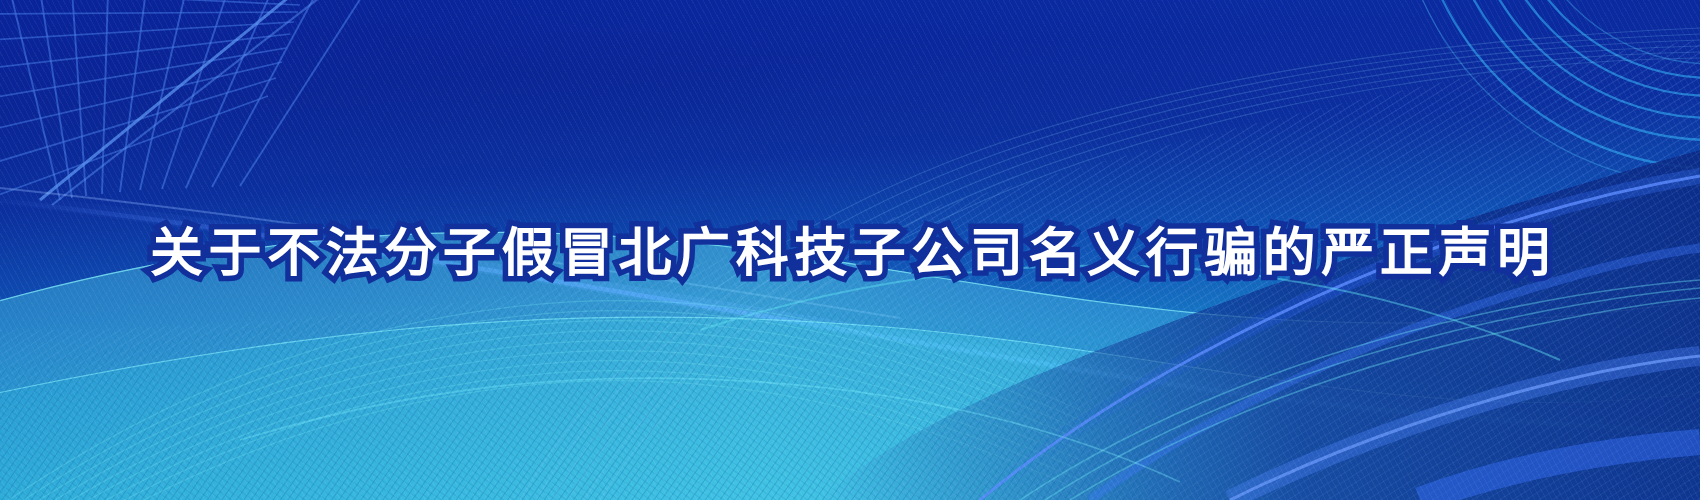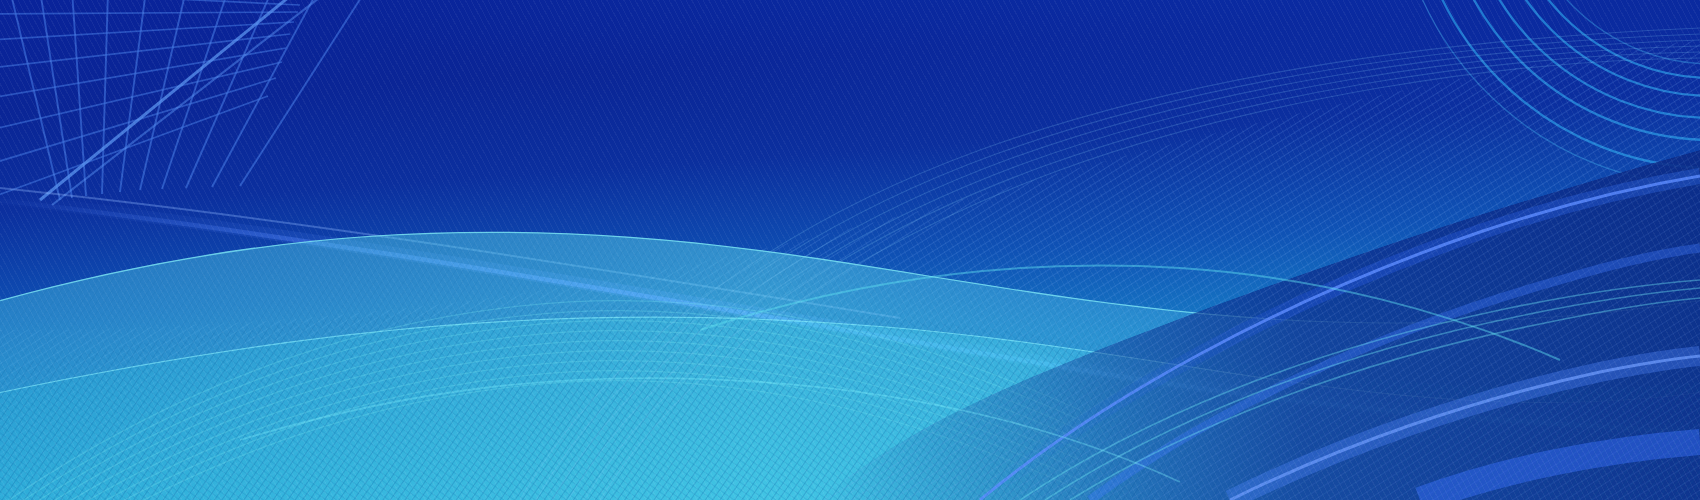--- a/index.html
+++ b/index.html
@@ -248,14 +248,17 @@
 
       <g>
         <path d="M0,368 C260,318 520,292 820,312 C1120,332 1400,412 1700,382 L1700,500 L0,500 Z" fill="url(#meshC)" opacity=".5"></path>
       </g>
 
     </g>
   </svg>
 
   <div class="layer bg-hatch"></div>
 
+  <div class="title-wrap">
+    <h1 class="title">关于不法分子假冒北广科技子公司名义行骗的严正声明</h1>
+  </div>
 
 </div>
 
 </body></html>

